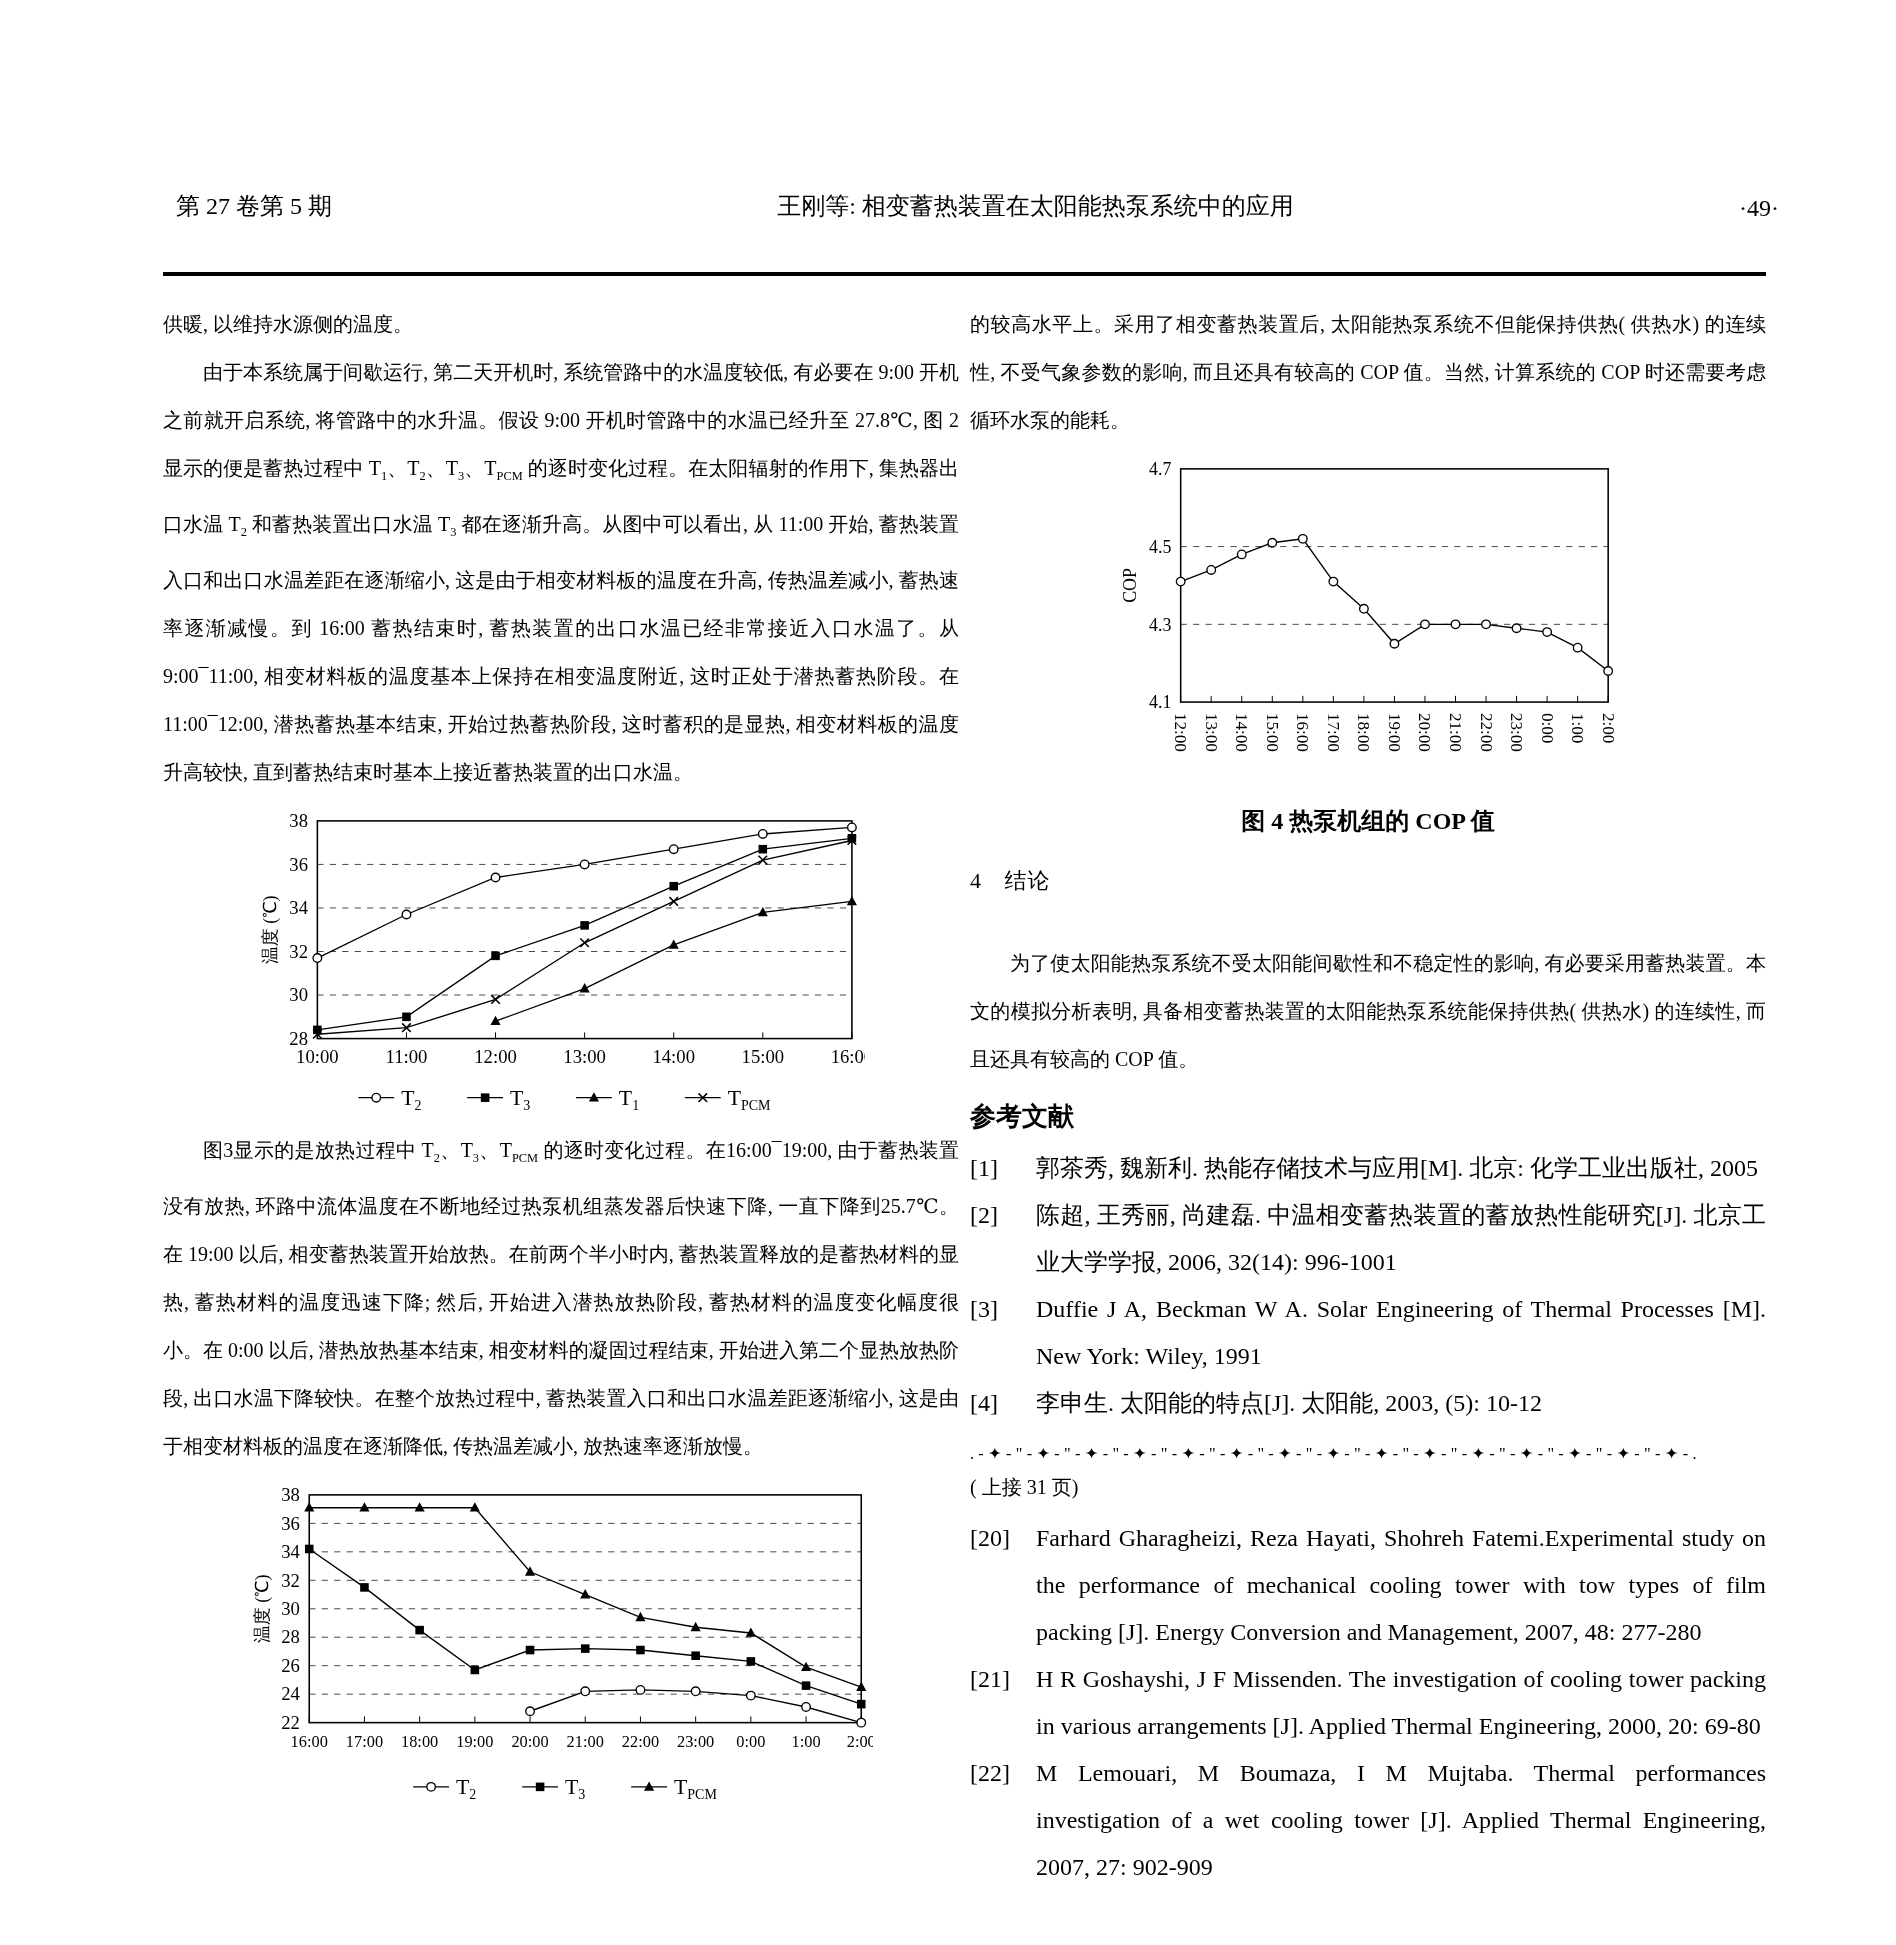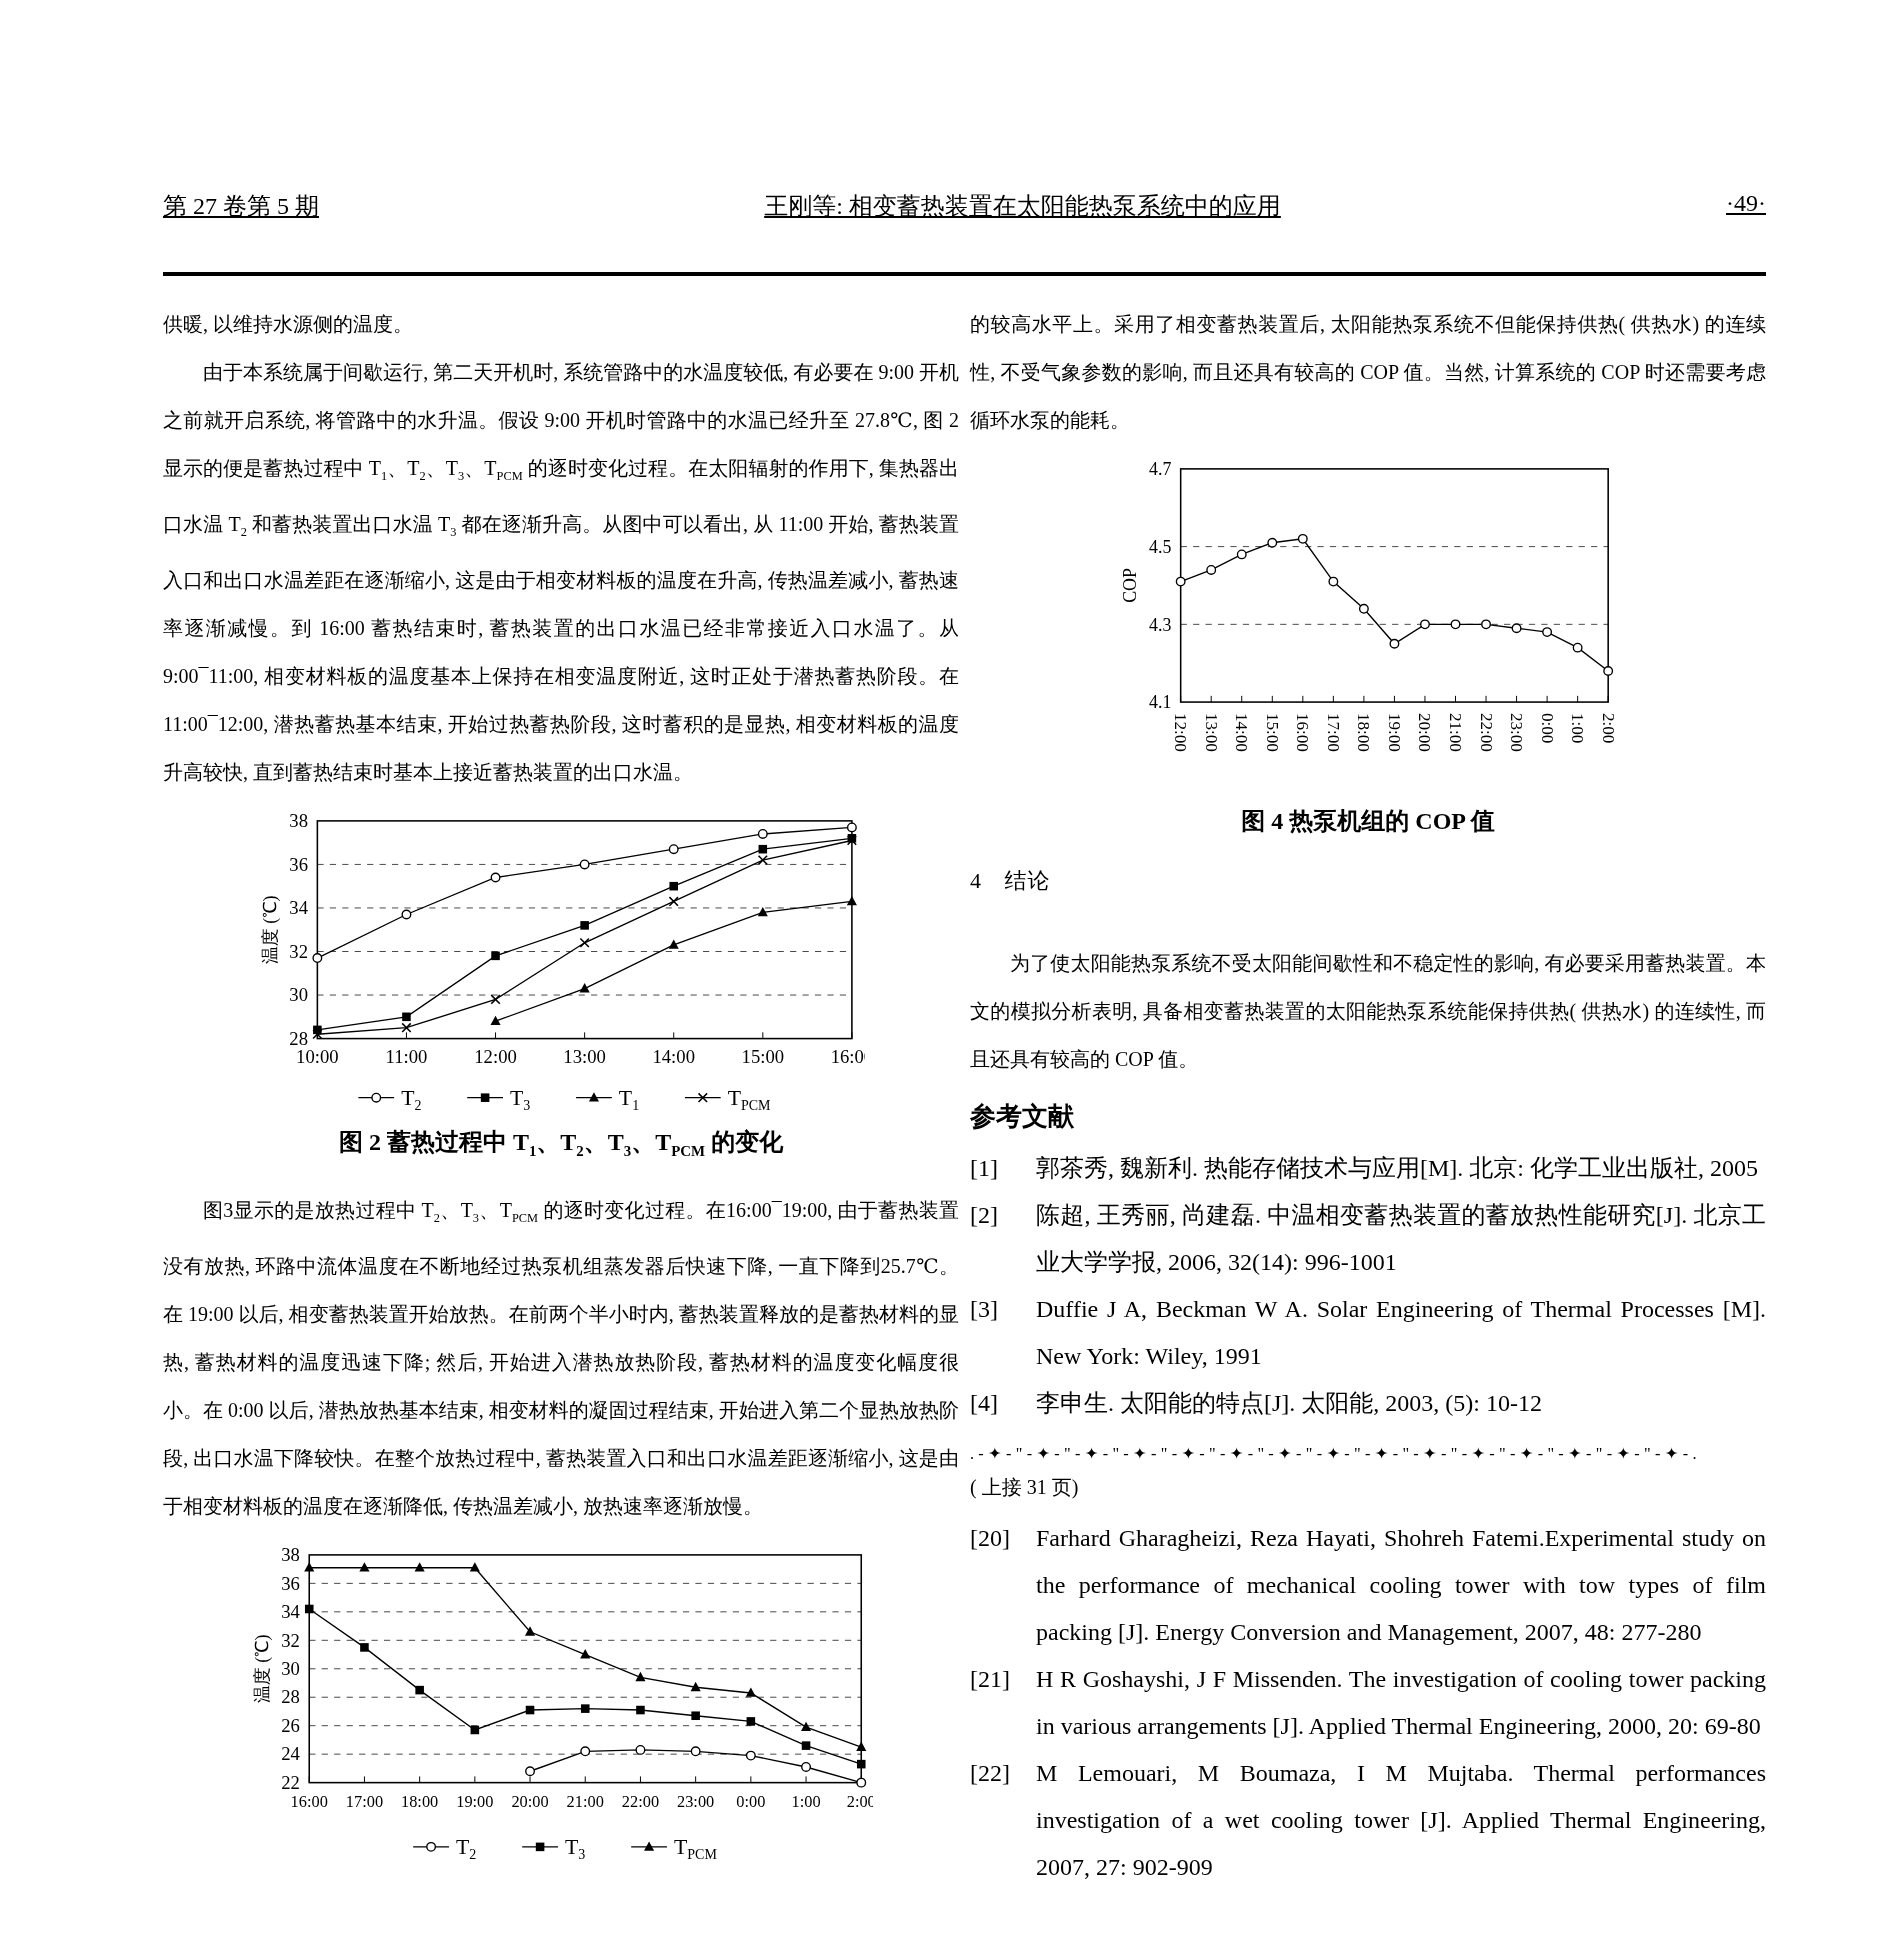--- a/index.html
+++ b/index.html
@@ -6,24 +6,23 @@
     margin: 0; padding: 0;
     width: 1896px; height: 2548px;
     background: #ffffff;
     overflow: hidden;
     font-family: "Liberation Serif", "DejaVu Serif", serif;
     color: #000;
   }
   .page { position: relative; width: 1896px; height: 2548px; }
 
   .header-row {
-    position: absolute; left: 163px; top: 190px; width: 1603px;
-    display: flex; justify-content: space-between; align-items: flex-start;
+    position: absolute; left: 176px; top: 190px; width: 1603px;
+    display: flex; justify-content: space-between; align-items: flex-end;
     font-size: 24px;
-    text-decoration: underline;
   }
   .header-rule {
     position: absolute; left: 163px; top: 272px; width: 1603px; height: 3.9px;
     background: #000;
   }
 
   .col { position: absolute; top: 300px; width: 796px; }
   .col-left  { left: 163px; }
   .col-right { left: 970px; }
 
@@ -136,21 +135,20 @@
             <line x1="537.5" y1="740" x2="629.5" y2="740" stroke="#000" stroke-width="3.5"></line>
             <rect x="572.5" y="729" width="22" height="22" fill="#000"></rect>
             <text x="647.5" y="758" font-size="56" text-anchor="start" font-family="&quot;Liberation Serif&quot;, serif" fill="#000"><tspan>T</tspan><tspan font-size="36" dy="14">3</tspan></text>
             <line x1="817.5" y1="740" x2="909.5" y2="740" stroke="#000" stroke-width="3.5"></line>
             <path d="M 863.5 726 L 876.5 750 L 850.5 750 Z" fill="#000"></path>
             <text x="927.5" y="758" font-size="56" text-anchor="start" font-family="&quot;Liberation Serif&quot;, serif" fill="#000"><tspan>T</tspan><tspan font-size="36" dy="14">1</tspan></text>
             <line x1="1097.5" y1="740" x2="1189.5" y2="740" stroke="#000" stroke-width="3.5"></line>
             <path d="M 1132.5 729 L 1154.5 751 M 1154.5 729 L 1132.5 751" stroke="#000" stroke-width="4" fill="none"></path>
             <text x="1207.5" y="758" font-size="56" text-anchor="start" font-family="&quot;Liberation Serif&quot;, serif" fill="#000"><tspan>T</tspan><tspan font-size="36" dy="14">PCM</tspan></text>
           </svg></div>
-      <div class="fig-caption">图 2 蓄热过程中 T<sub>1</sub>、T<sub>2</sub>、T<sub>3</sub>、T<sub>PCM</sub> 的变化</div>
     </div>
 
     <p class="body indent">图3显示的是放热过程中 T<sub>2</sub>、T<sub>3</sub>、T<sub>PCM</sub> 的逐时变化过程。在16:00¯19:00, 由于蓄热装置没有放热, 环路中流体温度在不断地经过热泵机组蒸发器后快速下降, 一直下降到25.7℃。在 19:00 以后, 相变蓄热装置开始放热。在前两个半小时内, 蓄热装置释放的是蓄热材料的显热, 蓄热材料的温度迅速下降; 然后, 开始进入潜热放热阶段, 蓄热材料的温度变化幅度很小。在 0:00 以后, 潜热放热基本结束, 相变材料的凝固过程结束, 开始进入第二个显热放热阶段, 出口水温下降较快。在整个放热过程中, 蓄热装置入口和出口水温差距逐渐缩小, 这是由于相变材料板的温度在逐渐降低, 传热温差减小, 放热速率逐渐放慢。</p>
 
     <div class="figure">
       <div class="chart-mount"><svg width="623" height="327" viewBox="0 0 1600 840">
             <line x1="152" y1="539.875" x2="1570" y2="539.875" stroke="#444" stroke-width="2.5" stroke-dasharray="16 16"></line>
             <line x1="152" y1="466.75" x2="1570" y2="466.75" stroke="#444" stroke-width="2.5" stroke-dasharray="16 16"></line>
             <line x1="152" y1="393.625" x2="1570" y2="393.625" stroke="#444" stroke-width="2.5" stroke-dasharray="16 16"></line>
             <line x1="152" y1="320.5" x2="1570" y2="320.5" stroke="#444" stroke-width="2.5" stroke-dasharray="16 16"></line>

